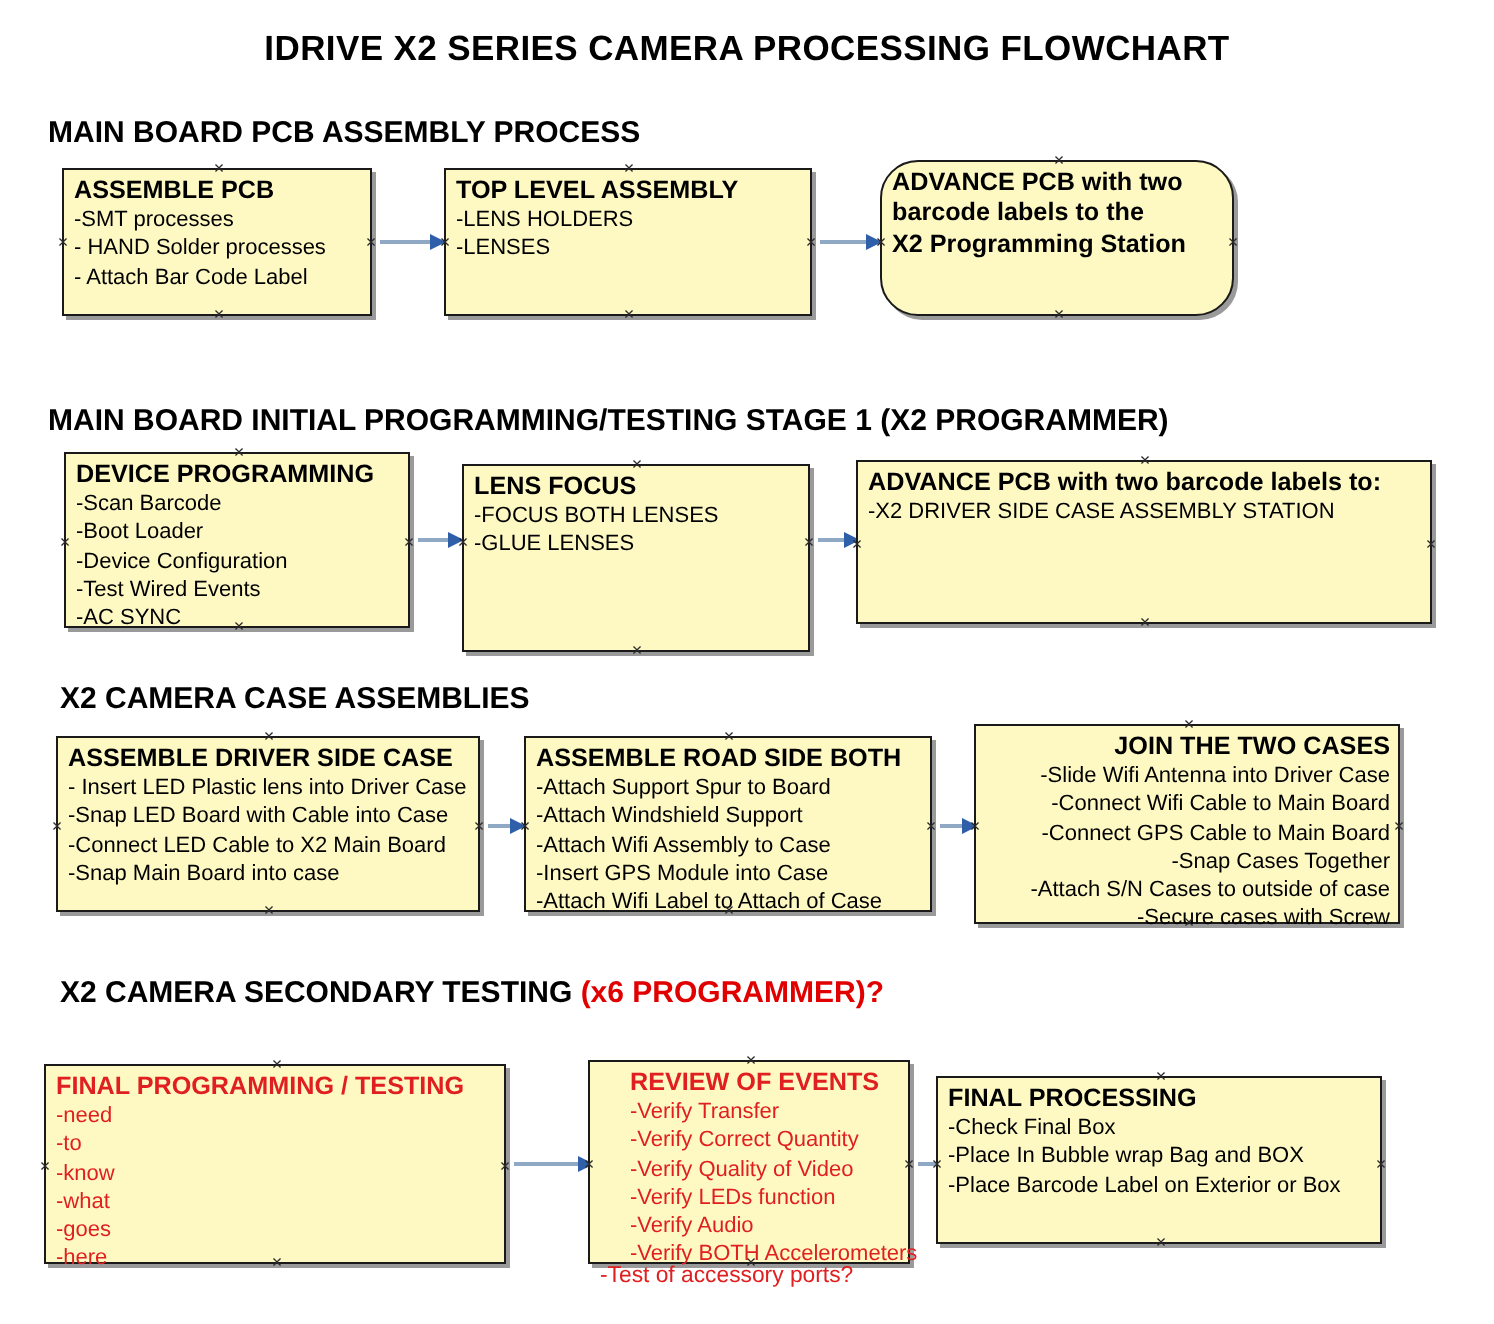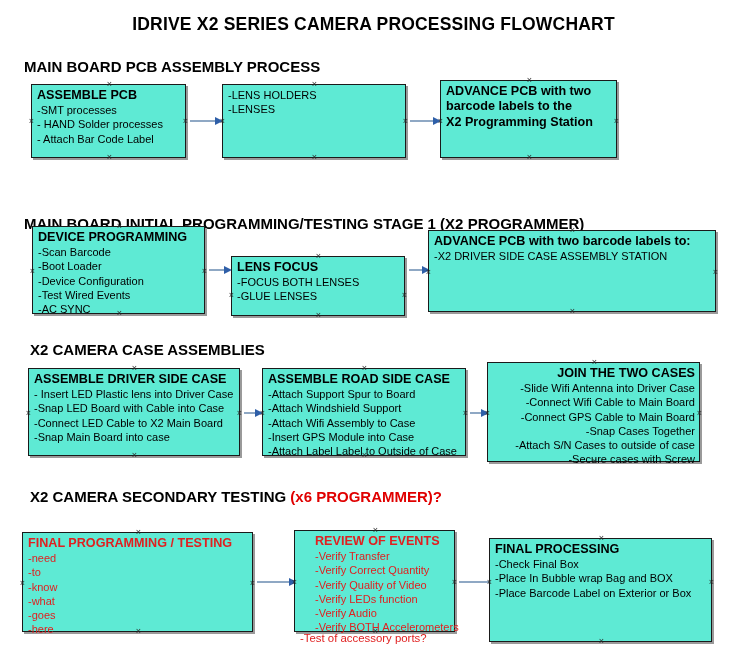--- a/index.html
+++ b/index.html
@@ -35,21 +35,21 @@
     color: #000000;
     white-space: nowrap;
   }
   .section-heading .accent {
     color: #e00000;
   }
 
   .node {
     position: absolute;
     box-sizing: border-box;
-    background: #5eead4;
+    background: #fef9c3;
     border: 1.3px solid #1a1a1a;
     box-shadow: 2px 2px 0 0 #9a9a9a;
     padding: 3px 4px 2px 5px;
     overflow: visible;
   }
   .node .ttl {
     font-size: 12.6px;
     font-weight: bold;
     line-height: 1.22;
     white-space: nowrap;
@@ -120,60 +120,61 @@
   <div class="li">- Attach Bar Code Label</div>
   <div class="handle" style="left:-4px; top:33px;"></div>
   <div class="handle" style="right:-4px; top:33px;"></div>
   <div class="handle" style="left:74px; top:-4px;"></div>
   <div class="handle" style="left:74px; bottom:-4px;"></div>
 </div>
 
 <div class="arrow" style="left:190px; top:120px; width:26px;"></div>
 
 <div class="node" style="left:222px; top:84px; width:184px; height:74px;">
+  <div class="ttl">TOP LEVEL ASSEMBLY</div>
   <div class="li">-LENS HOLDERS</div>
   <div class="li">-LENSES</div>
   <div class="handle" style="left:-4px; top:33px;"></div>
   <div class="handle" style="right:-4px; top:33px;"></div>
   <div class="handle" style="left:88px; top:-4px;"></div>
   <div class="handle" style="left:88px; bottom:-4px;"></div>
 </div>
 
 <div class="arrow" style="left:410px; top:120px; width:24px;"></div>
 
-<div class="node" style="left:440px; top:80px; width:177px; height:78px;">
+<div class="node" style="left:440px; top:80px; width:177px; height:78px;border-radius:19px;">
   <div class="ttl">ADVANCE PCB with two</div>
   <div class="ttl">barcode labels to the</div>
   <div class="ttl"> X2 Programming Station</div>
   <div class="handle" style="left:-4px; top:37px;"></div>
   <div class="handle" style="right:-4px; top:37px;"></div>
   <div class="handle" style="left:85px; top:-4px;"></div>
   <div class="handle" style="left:85px; bottom:-4px;"></div>
 </div>
 
-<div class="section-heading" style="left:24px; top:215px;text-align:center;">
+<div class="section-heading" style="left:24px; top:202px;text-align:center;">
   <span>MAIN BOARD INITIAL PROGRAMMING/TESTING STAGE 1 (X2 PROGRAMMER)</span>
 </div>
 
 <div class="node" style="left:32px; top:226px; width:173px; height:88px;">
   <div class="ttl">DEVICE PROGRAMMING</div>
   <div class="li">-Scan Barcode</div>
   <div class="li">-Boot Loader</div>
   <div class="li">-Device Configuration</div>
   <div class="li">-Test Wired Events</div>
   <div class="li">-AC SYNC</div>
   <div class="handle" style="left:-4px; top:41px;"></div>
   <div class="handle" style="right:-4px; top:41px;"></div>
   <div class="handle" style="left:83px; top:-4px;"></div>
   <div class="handle" style="left:83px; bottom:-4px;"></div>
 </div>
 
 <div class="arrow" style="left:209px; top:269px; width:16px;"></div>
 
-<div class="node" style="left:231px; top:232px; width:174px; height:60px;margin-top:24px;">
+<div class="node" style="left:231px; top:232px; width:174px; height:94px;">
   <div class="ttl">LENS FOCUS</div>
   <div class="li">-FOCUS BOTH LENSES</div>
   <div class="li">-GLUE LENSES</div>
   <div class="handle" style="left:-4px; top:35px;"></div>
   <div class="handle" style="right:-4px; top:35px;"></div>
   <div class="handle" style="left:83px; top:-4px;"></div>
   <div class="handle" style="left:83px; bottom:-4px;"></div>
 </div>
 
 <div class="arrow" style="left:409px; top:269px; width:14px;"></div>
@@ -199,26 +200,26 @@
   <div class="li">-Snap Main Board into case</div>
   <div class="handle" style="left:-4px; top:41px;"></div>
   <div class="handle" style="right:-4px; top:41px;"></div>
   <div class="handle" style="left:102px; top:-4px;"></div>
   <div class="handle" style="left:102px; bottom:-4px;"></div>
 </div>
 
 <div class="arrow" style="left:244px; top:412px; width:12px;"></div>
 
 <div class="node" style="left:262px; top:368px; width:204px; height:88px;">
-  <div class="ttl">ASSEMBLE ROAD SIDE CASE</div>
+  <div class="ttl">ASSEMBLE ROAD SIDE BOTH</div>
   <div class="li">-Attach Support Spur to Board</div>
   <div class="li">-Attach Windshield Support</div>
   <div class="li">-Attach Wifi Assembly to Case</div>
   <div class="li">-Insert GPS Module into Case</div>
-  <div class="li">-Attach Label Label to Outside of Case</div>
+  <div class="li">-Attach Wifi Label to Attach of Case</div>
   <div class="handle" style="left:-4px; top:41px;"></div>
   <div class="handle" style="right:-4px; top:41px;"></div>
   <div class="handle" style="left:98px; top:-4px;"></div>
   <div class="handle" style="left:98px; bottom:-4px;"></div>
 </div>
 
 <div class="arrow" style="left:470px; top:412px; width:12px;"></div>
 
 <div class="node" style="left:487px; top:362px; width:213px; height:100px;text-align:right;">
   <div class="ttl">JOIN THE TWO CASES</div>
@@ -264,21 +265,21 @@
   <div class="li">-Verify BOTH Accelerometers</div>
   <div class="overflow-li" style="top:100px;">-Test of accessory ports?</div>
   <div class="handle" style="left:-4px; top:48px;"></div>
   <div class="handle" style="right:-4px; top:48px;"></div>
   <div class="handle" style="left:77px; top:-4px;"></div>
   <div class="handle" style="left:77px; bottom:-4px;"></div>
 </div>
 
 <div class="arrow" style="left:459px; top:581px; width:33px;"></div>
 
-<div class="node" style="left:489px; top:538px; width:223px; height:104px;">
+<div class="node" style="left:468px; top:538px; width:223px; height:84px;">
   <div class="ttl">FINAL PROCESSING</div>
   <div class="li"> -Check Final Box</div>
   <div class="li">-Place In Bubble wrap Bag and BOX</div>
   <div class="li">-Place Barcode Label on Exterior or Box</div>
   <div class="handle" style="left:-4px; top:40px;"></div>
   <div class="handle" style="right:-4px; top:40px;"></div>
   <div class="handle" style="left:108px; top:-4px;"></div>
   <div class="handle" style="left:108px; bottom:-4px;"></div>
 </div>
 

